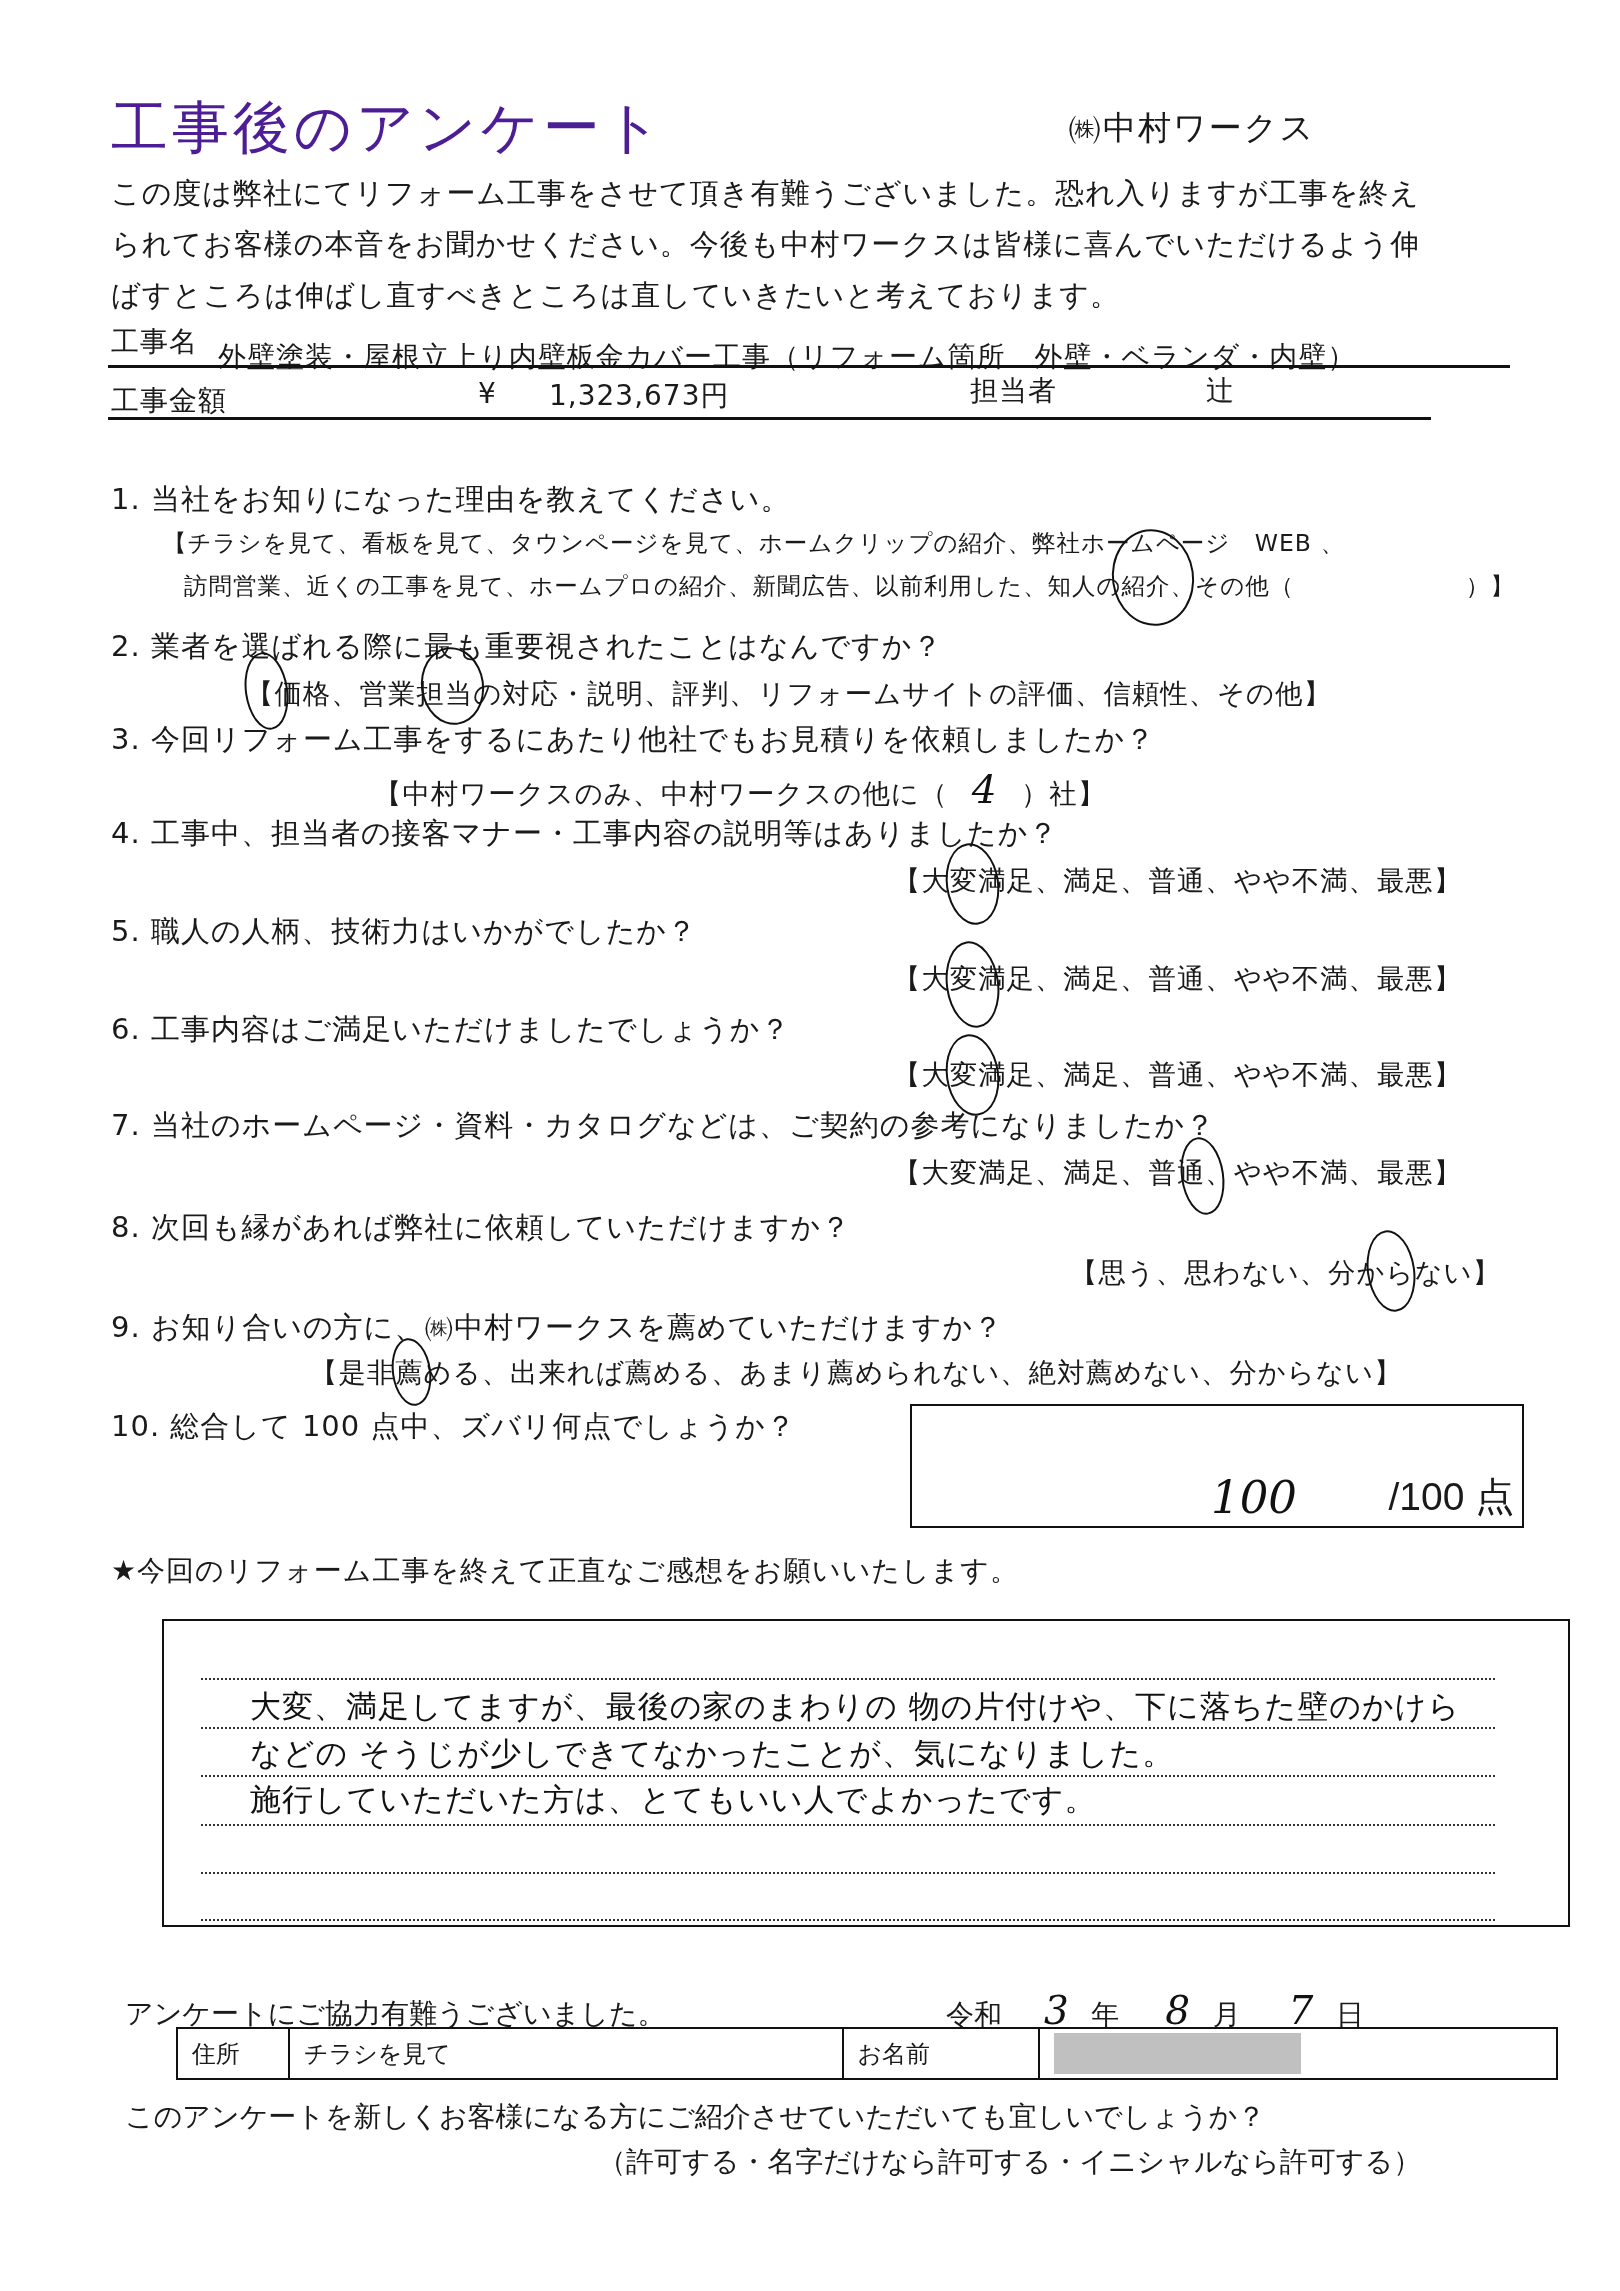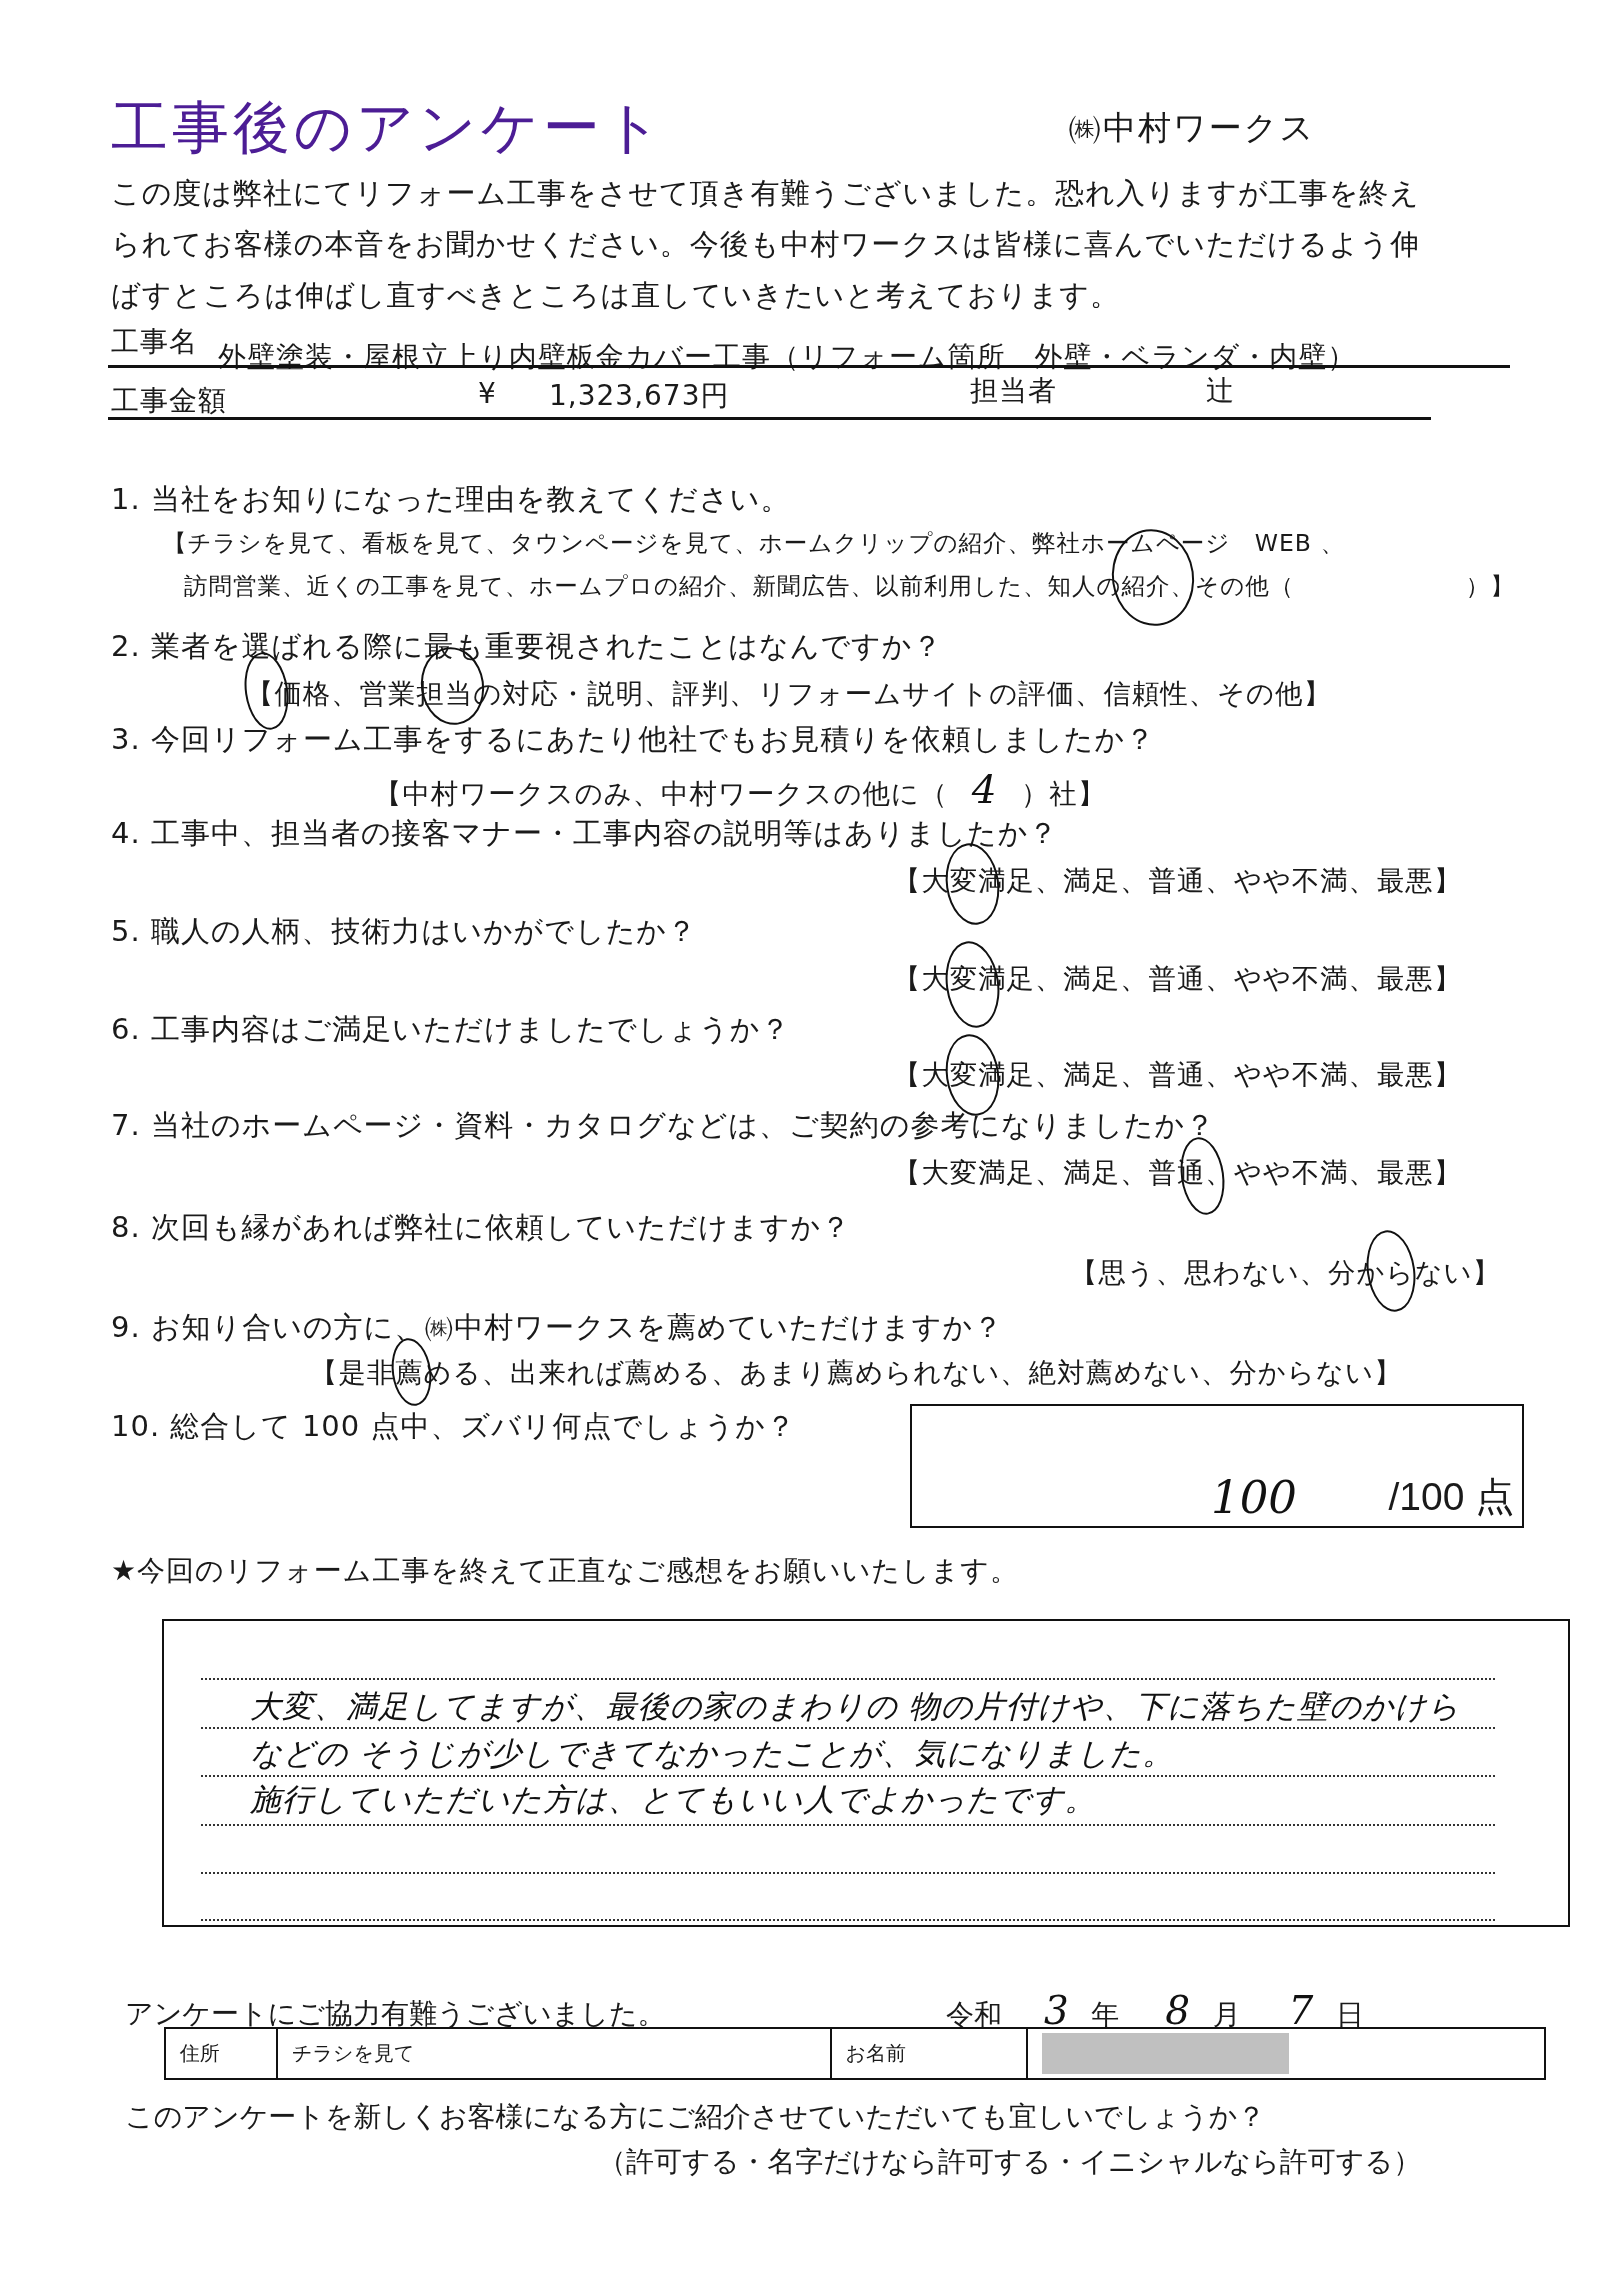--- a/index.html
+++ b/index.html
@@ -12,22 +12,22 @@
     .company { left:1068px; top:106px; font-size:33px; letter-spacing:2px; }
     .intro { left:111px; font-size:29px; letter-spacing:1px; }
     .field-line { position:absolute; left:108px; height:2.9px; background:#111; }
     .fld { font-size:28px; letter-spacing:1px; }
     .q { left:111px; font-size:29px; letter-spacing:1px; }
     .opts { font-size:27.4px; letter-spacing:1px;margin-left:16px; }
     .hand { font-family:"DejaVu Serif","Liberation Serif",serif; font-style:italic; color:#111; }
     .circle { position:absolute; border:2.9px solid #111; border-radius:50%; transform:rotate(-8deg); }
     .box { position:absolute; border:2.9px solid #111;padding-left:32px; }
     .dot-line { position:absolute; left:201px; width:1294px; border-top:2.9px dotted #333; }
-    .comment { position:absolute; left:250px; font-size:31px; font-family:"DejaVu Serif","Liberation Serif",serif; font-style:italic; letter-spacing:1px; color:#111; }
-    table.info { position:absolute; left:164px; top:2027px; width:1382px; border-collapse:collapse; font-size:20px; }
+    .comment { position:absolute; left:250px; font-size:31px; font-family:"DejaVu Serif","Liberation Serif",serif; letter-spacing:1px; color:#111; }
+    table.info { position:absolute; left:176px; top:2027px; width:1382px; border-collapse:collapse; font-size:24px; }
     table.info td { border:2px solid #111; height:49px; padding:0 13.7px; }
     .redact { display:inline-block; width:247px; height:41px; background:#c0c0c0; vertical-align:middle; }
   </style>
 </head>
 <body>
 
 <div class="abs title">工事後のアンケート</div>
 <div class="abs company">㈱中村ワークス</div>
 
 <div class="abs intro" style="top:174px">この度は弊社にてリフォーム工事をさせて頂き有難うございました。恐れ入りますが工事を終え</div>

